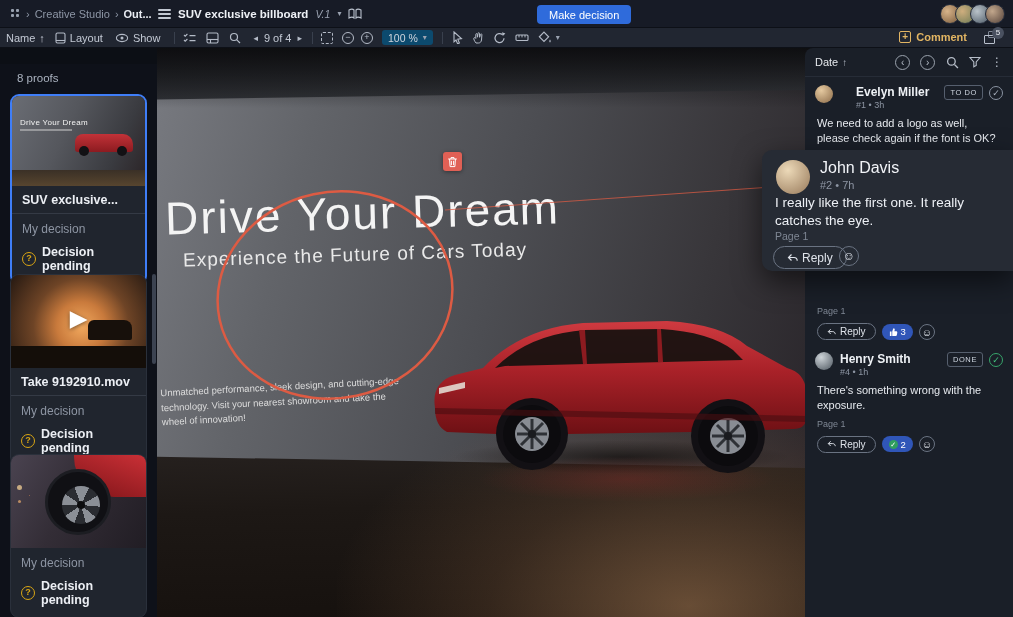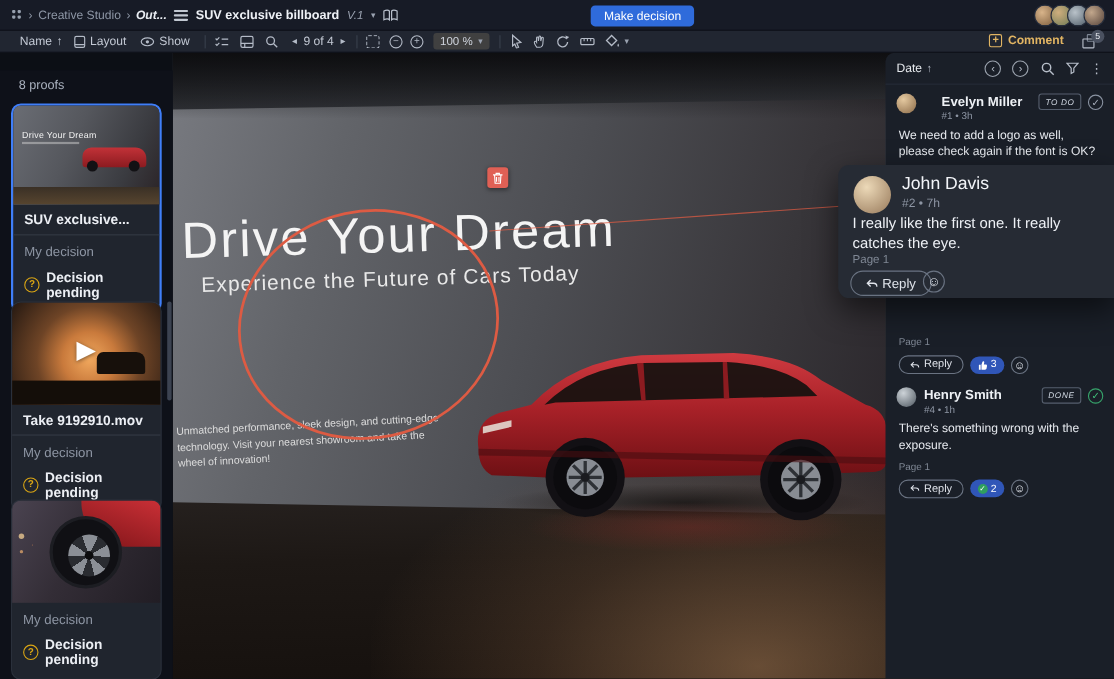--- a/index.html
+++ b/index.html
@@ -5,21 +5,21 @@
   * { margin:0; padding:0; box-sizing:border-box; }
   html,body { width:1013px; height:617px; overflow:hidden; background:#0c0f15;
     font-family:"Liberation Sans","DejaVu Sans",sans-serif; }
   .abs { position:absolute; }
   svg { display:block; }
 
   
   #topbar { position:absolute; left:0; top:0; width:1013px; height:28px;
     background:#171b26; border-bottom:1px solid #0d1017; z-index:60; }
   .crumb { font-size:11px; color:#8d96a5; }
-  .crumb.cur { color:#e9edf3; font-weight:bold;font-style:italic; }
+  .crumb.cur { color:#e9edf3; font-weight:bold; }
   .grid-icon { display:grid; grid-template-columns:3px 3px; grid-gap:2px; }
   .grid-icon i { width:3px; height:3px; background:#97a0ae; border-radius:1px; }
   .hamb { width:13px; }
   .hamb i { display:block; height:1.6px; background:#c2c8d2; margin:2.3px 0; border-radius:1px; }
   #doc-title { font-size:11.5px; font-weight:bold; color:#eef1f6; }
   #doc-ver { font-size:10.5px; color:#9aa2b0;font-style:italic; }
   .caret { font-size:8px; color:#9aa2b0; }
   #make-decision { position:absolute; left:537px; top:5px; height:19px; padding:0 12px;
     background:#2f6bdb; border:none; border-radius:4px; color:#fff; font-size:11px;
     font-family:inherit; cursor:pointer; }
@@ -33,21 +33,21 @@
   
   #toolbar { position:absolute; left:0; top:28px; width:1013px; height:20px;
     background:#212631; border-bottom:1px solid #0d1017; z-index:60;
     display:flex; align-items:center; }
   .tb-lab { font-size:11px; color:#c3c9d4; }
   .tb-sep { width:1px; height:12px; background:#39404d; margin:0 8px; }
   .tb-ic { color:#b4bbc7; }
   .tb-btn { display:flex; align-items:center; gap:4px; cursor:pointer; }
   .circ-pm { width:12px; height:12px; border:1.2px solid #b4bbc7; border-radius:50%;
     color:#b4bbc7; font-size:9px; line-height:9.5px; text-align:center; }
-  #zoom-box { font-size:10.5px; color:#cfd4dd; background:#404040; border-radius:3px;
+  #zoom-box { font-size:10.5px; color:#cfd4dd; background:#0c4a6e; border-radius:3px;
     padding:1.5px 6px; display:flex; gap:5px; align-items:center; }
   #comment-btn { position:absolute; right:46px; top:3px; display:flex; align-items:center;
     gap:5px; color:#e2b563; font-size:11px; font-weight:bold; cursor:pointer; }
   .cmt-plus { width:12px; height:12px; border:1.3px solid #e2b563; border-radius:2px;
     font-size:10px; line-height:9px; text-align:center; color:#e2b563; }
   #panel-toggle { position:absolute; right:14px; top:3px; width:15px; height:13px; cursor:pointer; }
   .flip-rect { position:absolute; left:0; bottom:0; width:11px; height:9px;
     border:1.2px solid #b9c0cc; border-radius:1px; }
   .flip-rect2 { position:absolute; right:2px; top:0; width:9px; height:7px;
     border:1.2px solid #7e8694; border-radius:1px; }
@@ -134,21 +134,21 @@
   #panel-head { position:absolute; left:0; top:0; width:100%; height:29px;
     border-bottom:1px solid #262c37; display:flex; align-items:center; padding:0 10px; }
   #sort-label { font-size:11px; color:#e5e8ec; }
   .circ-arrow { width:15px; height:15px; border:1.2px solid #9aa2ad; border-radius:50%;
     color:#b7bec9; font-size:10px; line-height:13px; text-align:center; cursor:pointer; }
   .cm-name { font-size:12px; font-weight:bold; color:#eef1f5; }
   .cm-meta { font-size:9px; color:#8d95a3; margin-top:1px; }
   .cm-text { font-size:11px; line-height:1.35; color:#e6e9ee; }
   .cm-page { font-size:9px; color:#7f8794; }
   .badge { font-size:7.5px; letter-spacing:.6px; color:#cfd6e0; border:1px solid #565f6e;
-    border-radius:3px; padding:2px 5px;font-style:italic; }
+    border-radius:3px; padding:2px 5px; }
   .chk-circ { width:14px; height:14px; border:1.3px solid #8a93a2; border-radius:50%;
     color:#aab2bf; font-size:9px; line-height:12px; text-align:center; cursor:pointer; }
   .chk-circ.done { border-color:#37a56b; color:#41c37d; }
   .cm-av { width:18px; height:18px; border-radius:50%; flex:none; }
   .ev-av { background:radial-gradient(circle at 35% 30%, #e5c9a0, #8a6a48); }
   .hs-av { background:radial-gradient(circle at 35% 30%, #cdd3d8, #4c555e); }
   .jd-av { background:radial-gradient(circle at 35% 30%, #ecd9b8, #97795a); }
   .pill-reply { display:inline-flex; align-items:center; gap:4px; border:1px solid #6a7382;
     border-radius:999px; color:#dfe3ea; font-size:10px; padding:2px 9px; cursor:pointer; }
   .pill-count { display:inline-flex; align-items:center; gap:3px; background:#3056b8;
@@ -206,21 +206,21 @@
   <button id="make-decision">Make decision</button>
   <div class="avatars">
     <div class="av av1"></div>
     <div class="av av2"></div>
     <div class="av av3"></div>
     <div class="av av4"></div>
   </div>
 </div>
 
 <div id="toolbar">
-  <div class="tb-btn" style="margin-left:18px;">
+  <div class="tb-btn" style="margin-left:6px;">
     <span class="tb-lab">Name</span>
     <span class="tb-lab">↑</span>
   </div>
   <div class="tb-btn" style="margin-left:10px;">
     <svg width="11" height="12" viewBox="0 0 11 12">
       <rect x="1" y="1" width="9" height="10" rx="1.5" fill="none" stroke="#b4bbc7" stroke-width="1.1"></rect>
       <line x1="1" y1="8.5" x2="10" y2="8.5" stroke="#b4bbc7" stroke-width="1.1"></line>
     </svg>
     <span class="tb-lab">Layout</span>
   </div>

